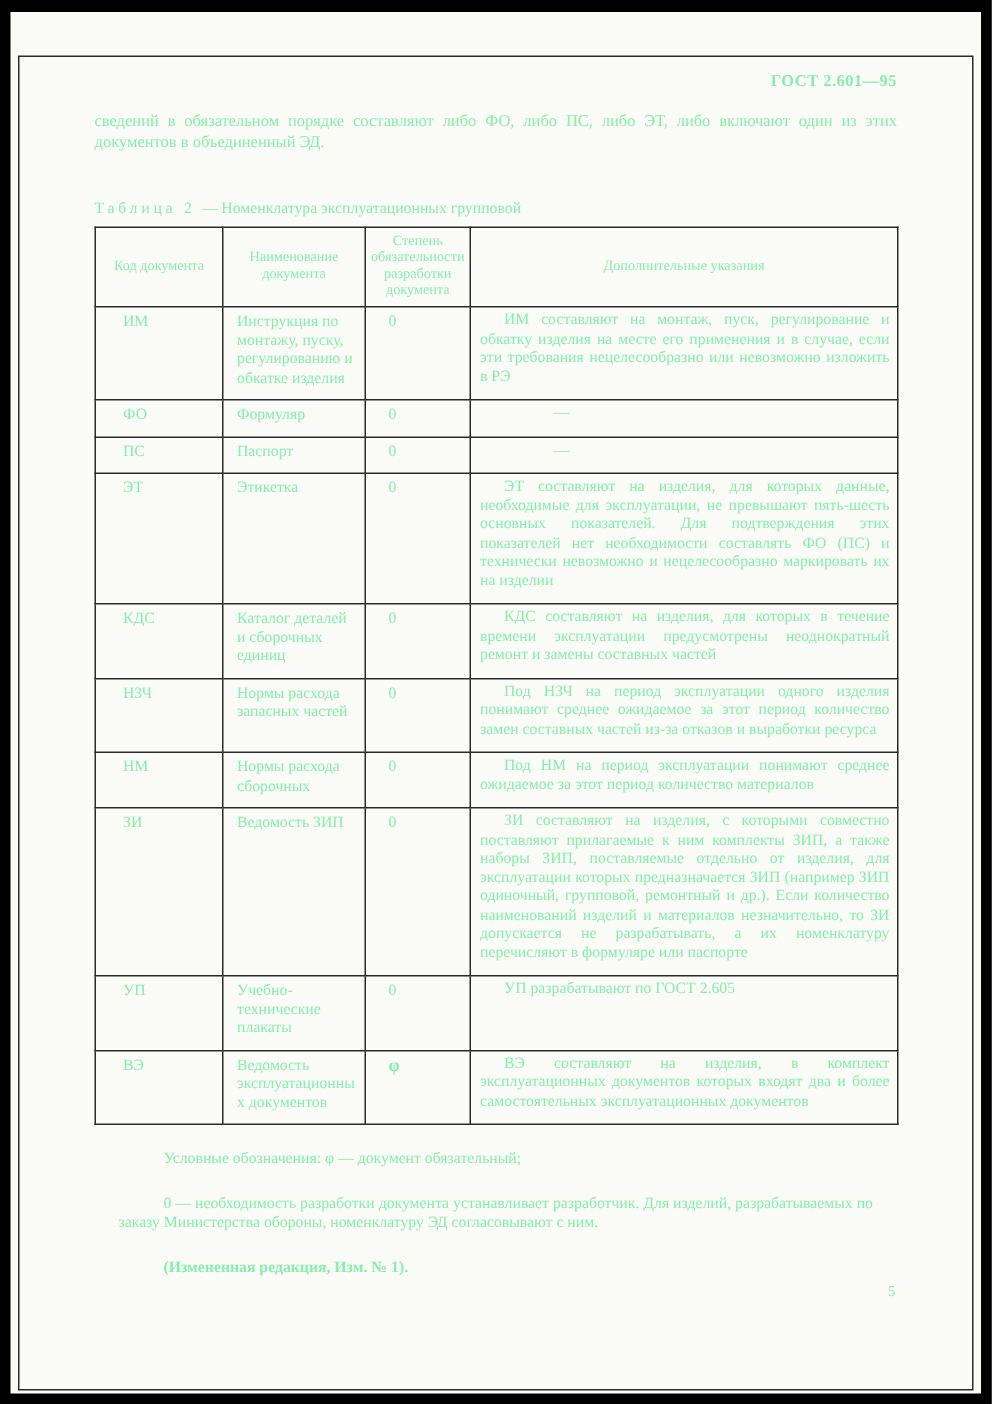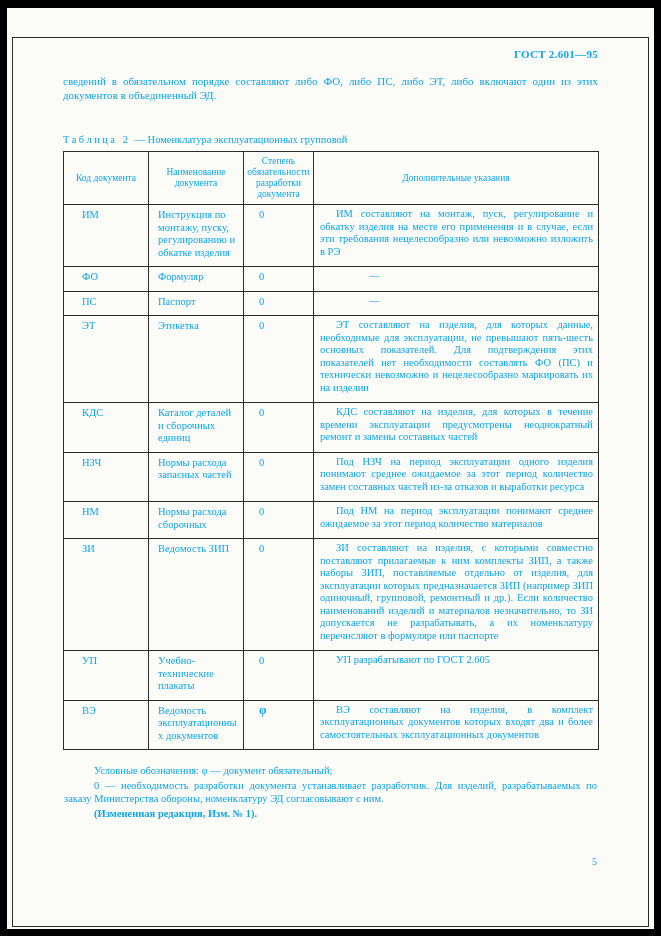--- a/index.html
+++ b/index.html
@@ -1,19 +1,19 @@
 <!DOCTYPE html>
 <html><head>
 <meta charset="utf-8">
 <style>
   html,body { margin:0; padding:0; background:#111; }
   .scan {
     position:relative; width:661px; height:936px; background:#000;
     overflow:hidden; font-family:"Liberation Serif","DejaVu Serif",serif;
-    color:#0ea5e9;
+    color:#86efac;
   }
   .page { position:absolute; left:7px; top:8px; right:7px; bottom:7px; background:#fbfbf8; }
   .frame { position:absolute; left:12px; top:37px; right:12px; bottom:9px; border:1px solid #2a2a2a; pointer-events:none; }
   .content { position:absolute; left:63px; top:48px; width:535px; }
 
   .gost-header { font-weight:bold; font-size:11px; text-align:right; letter-spacing:0.3px; }
   .intro { margin:14px 0 32px; font-size:11px; line-height:14px; text-align:justify; }
 
   .caption { font-size:10.5px; margin:0 0 6px; white-space:nowrap; }
   .caption .sp { letter-spacing:2.5px; margin-right:4px; }
@@ -25,21 +25,21 @@
     vertical-align:middle; padding:4px 2px; height:38px;
   }
   .c-code  { padding:4px 4px 7px 18px; }
   .c-name  { padding:4px 6px 7px 9px; overflow-wrap:break-word; }
   .c-deg   { padding:4px 2px 7px 15px; }
   .c-notes { padding:3px 5px 8px 6px; text-indent:16px; text-align:justify; overflow-wrap:break-word; }
   .dash-cell { text-indent:49px; text-align:left; }
   .sym { font-weight:bold; font-size:12px; line-height:11px; }
 
   .legend { margin-top:14px; font-size:10.5px; line-height:13.5px; }
-  .legend p { margin:1px; text-indent:30px; }
+  .legend p { margin:16px; text-indent:30px; }
   .legend .just { text-align:justify; }
   .legend .bold { font-weight:bold; }
 
   .page-num { position:absolute; right:64px; top:856px; font-size:10px; }
 </style>
 </head>
 <body>
 
 <div class="scan">
   <div class="page"></div>

